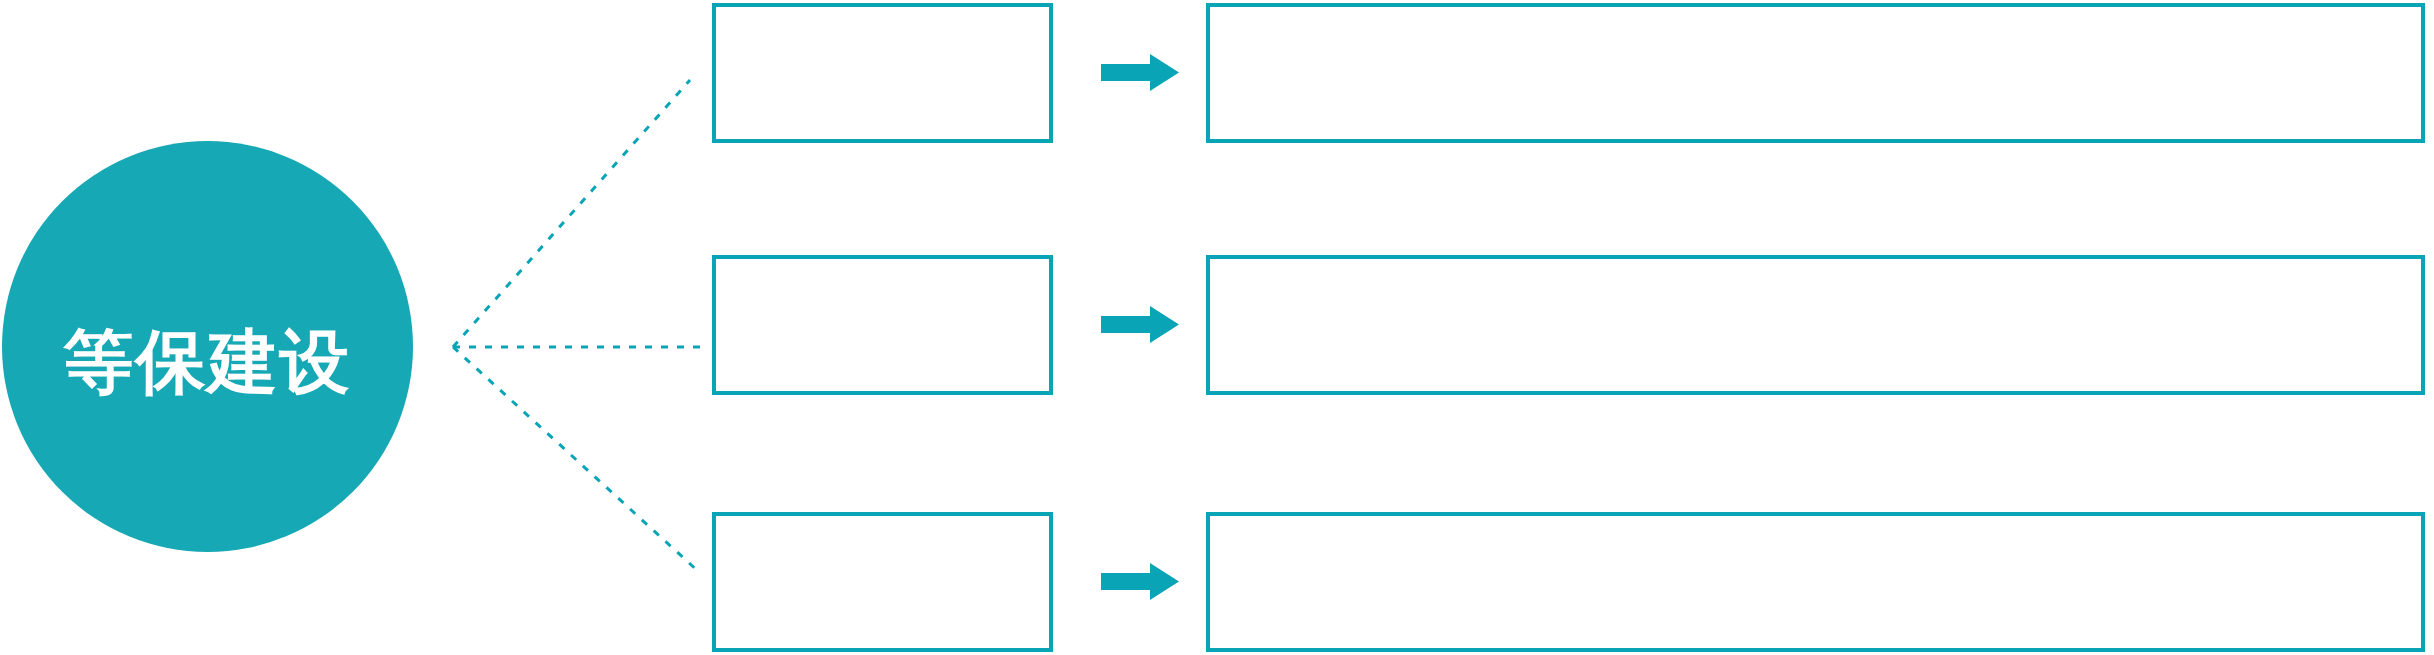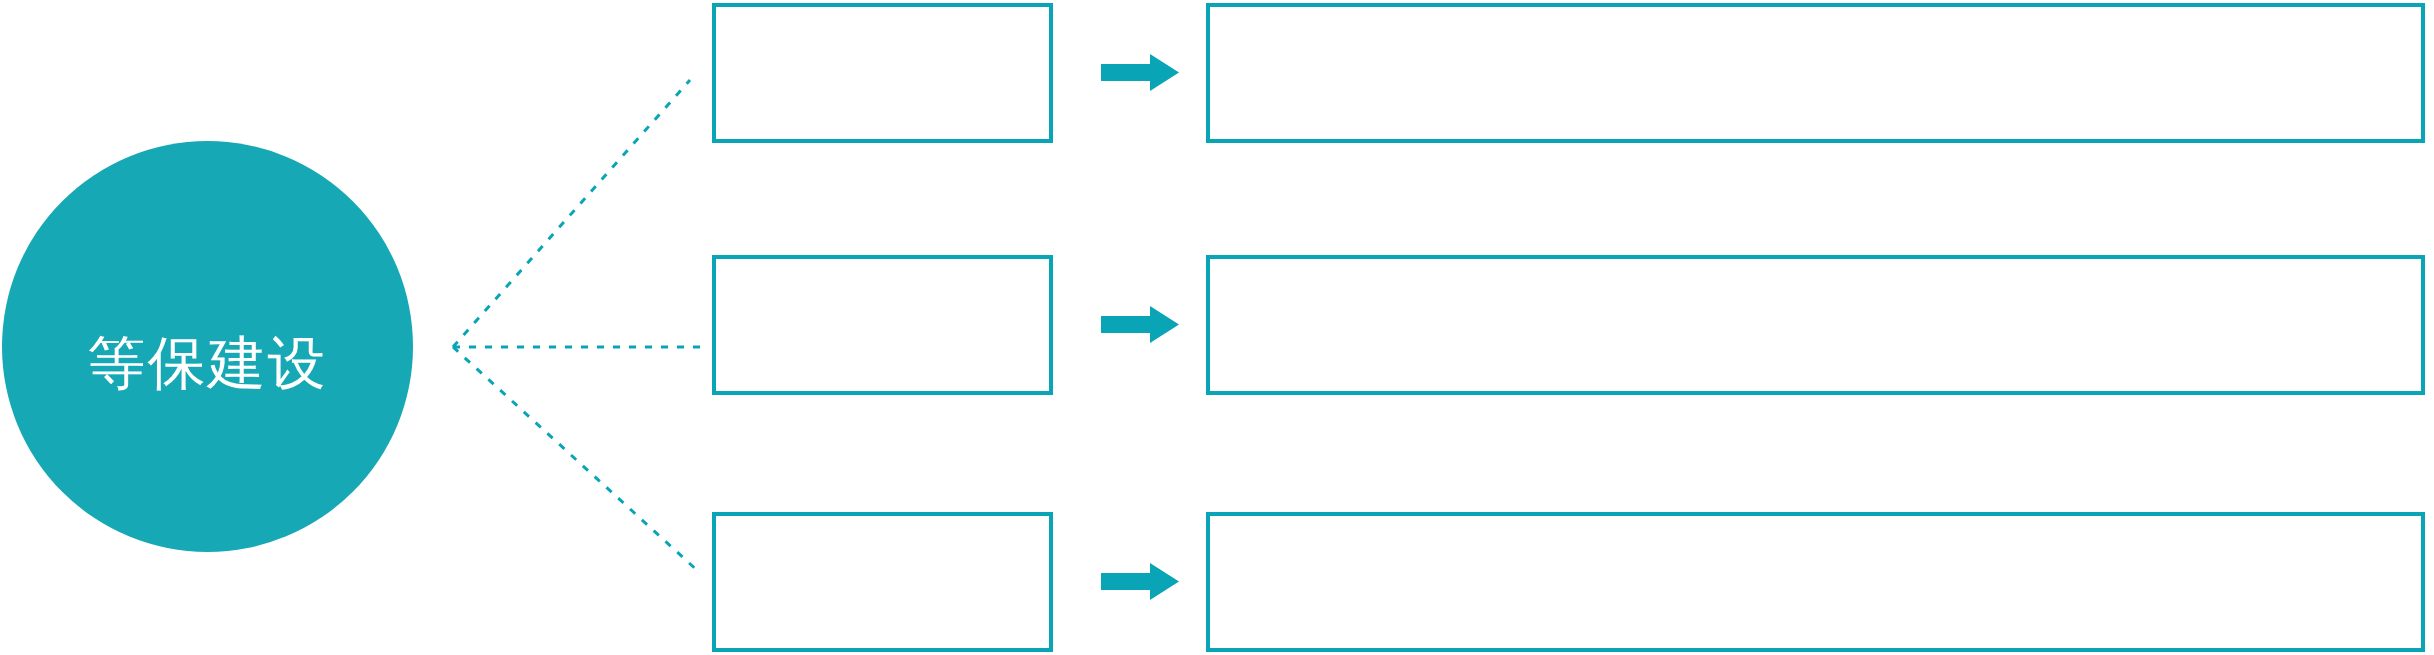--- a/index.html
+++ b/index.html
@@ -41,24 +41,24 @@
     flex-direction:column;
     align-items:center;
     justify-content:center;
     padding-top:32px;
   }
   .circle-label{
     display:flex;
     flex-direction:column;
     align-items:center;
     color:var(--label-text);
-    font-size:58px;
+    font-size:70px;
     line-height:81px;
     letter-spacing:2px;
-    font-weight:400;
+    font-weight:700;
     text-align:right;
   }
   .row{
     position:absolute;
     left:0;
     width:2434px;
     height:140px;
   }
   .row1{top:3px;}
   .row2{top:255px;}

